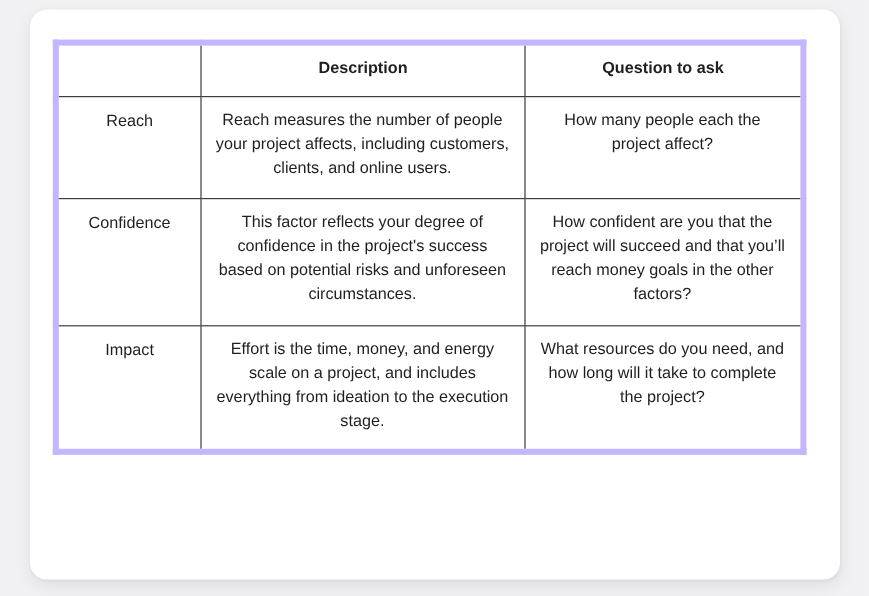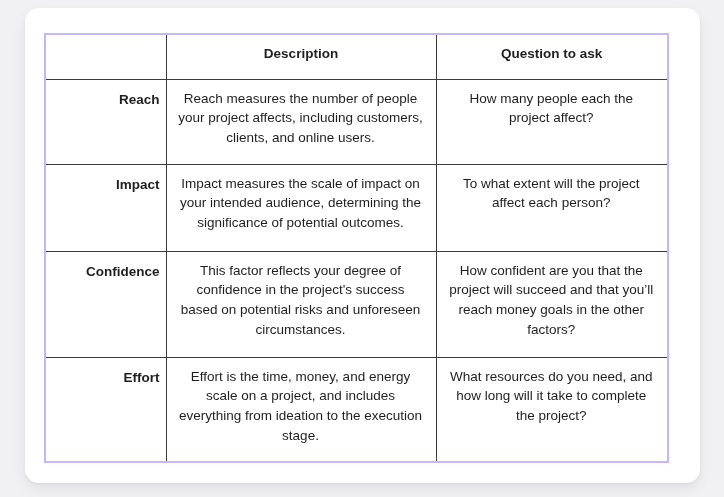--- a/index.html
+++ b/index.html
@@ -31,21 +31,21 @@
     top: 25px;
     border-collapse: collapse;
     table-layout: fixed;
     width: 623px;
     background: #ffffff;
   }
   table.rice, table.rice th, table.rice td {
     border: 1px solid #3c3c3c;
   }
   table.rice {
-    border: 2px solid #c4b5fd;
+    border: 5px solid #c4b5fd;
   }
   col.c-label { width: 121px; }
   col.c-desc  { width: 270px; }
   col.c-q     { width: 232px; }
 
   tr.header-row   { height: 45px; }
   tr.row-0 { height: 85px; }
   tr.row-1 { height: 87px; }
   tr.row-2 { height: 106px; margin-top: 16px; }
   tr.row-3 { height: 105px; }
@@ -54,22 +54,22 @@
     vertical-align: top;
     font-size: 13.5px;
     line-height: 1.48;
   }
   th {
     font-weight: 700;
     text-align: center;
     padding: 9px 6px 0 6px;
   }
   td.label-cell {
-    font-weight: 700;
-    text-align: right;
+    font-weight: 400;
+    text-align: center;
     padding: 10px 6px 0 6px;
   }
   td.desc-cell, td.q-cell {
     text-align: center;
     padding: 9px 12px 0 11px;
   }
 </style>
 </head>
 <body>
 
@@ -87,31 +87,26 @@
           <th>Description</th>
           <th>Question to ask</th>
         </tr>
       </thead>
       <tbody>
         <tr class="row-0">
           <td class="label-cell">Reach</td>
           <td class="desc-cell">Reach measures the number of people your project affects, including customers, clients, and online users.</td>
           <td class="q-cell">How many people each the project affect?</td>
         </tr>
-        <tr class="row-1">
-          <td class="label-cell">Impact</td>
-          <td class="desc-cell">Impact measures the scale of impact on your intended audience, determining the significance of potential outcomes.</td>
-          <td class="q-cell">To what extent will the project affect each person?</td>
-        </tr>
         <tr class="row-2">
           <td class="label-cell">Confidence</td>
           <td class="desc-cell">This factor reflects your degree of confidence in the project's success based on potential risks and unforeseen circumstances.</td>
           <td class="q-cell">How confident are you that the project will succeed and that you’ll reach money goals in the other factors?</td>
         </tr>
         <tr class="row-3">
-          <td class="label-cell">Effort</td>
+          <td class="label-cell">Impact</td>
           <td class="desc-cell">Effort is the time, money, and energy scale on a project, and includes everything from ideation to the execution stage.</td>
           <td class="q-cell">What resources do you need, and how long will it take to complete the project?</td>
         </tr>
       </tbody>
     </table>
   </div>
 </div>
 
 </body></html>

